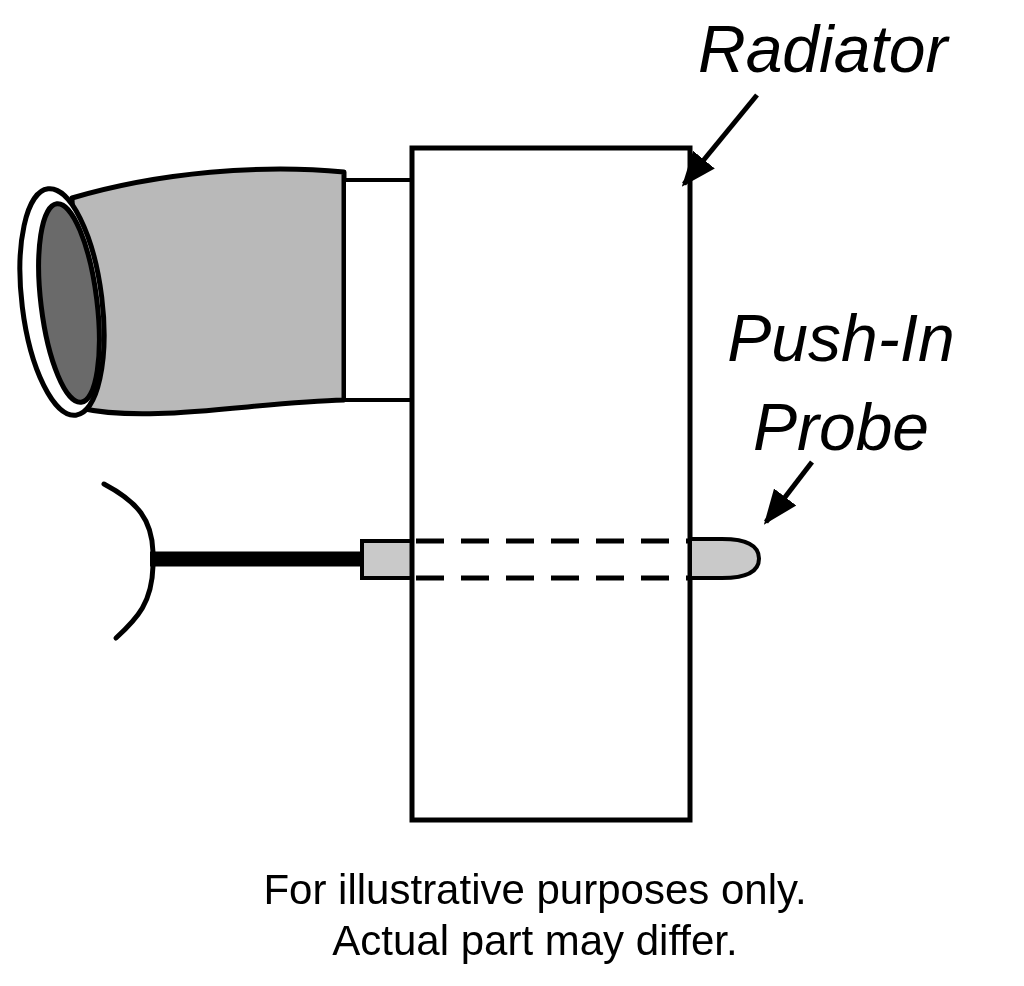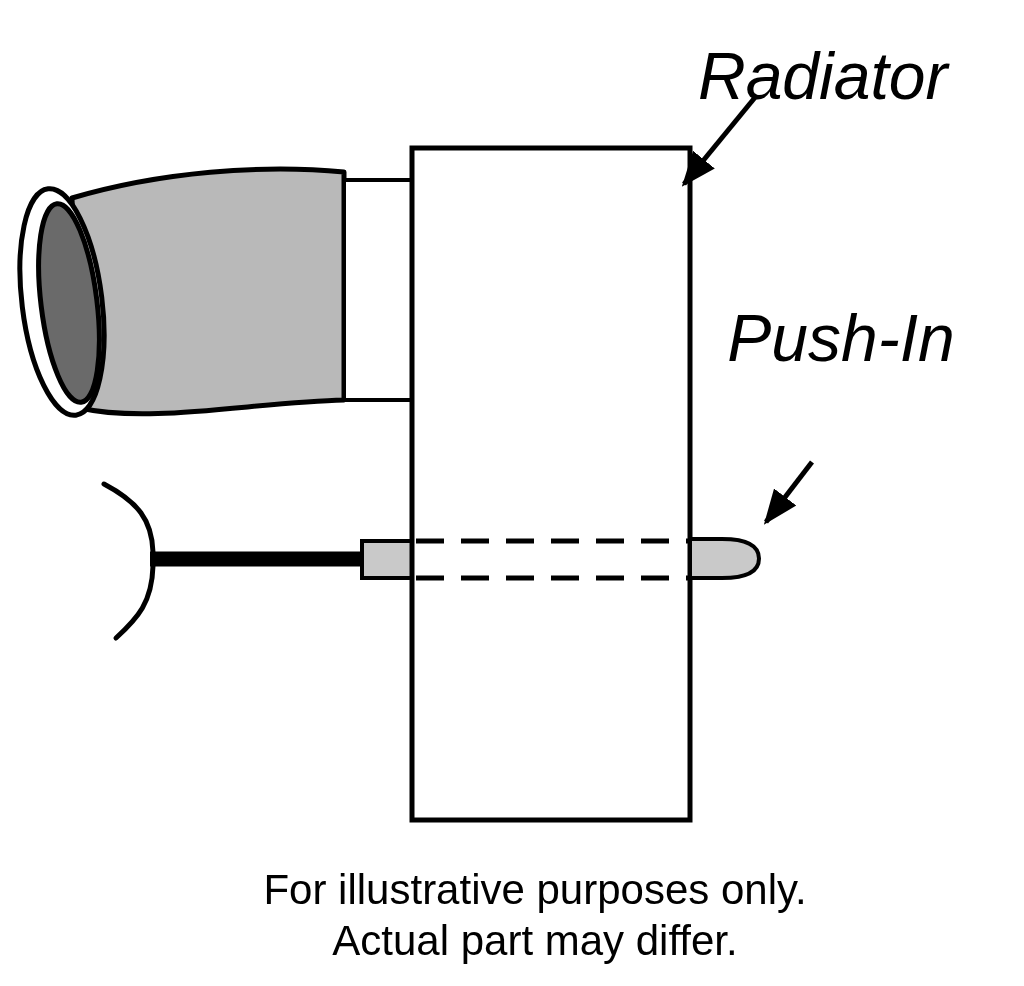--- a/index.html
+++ b/index.html
@@ -24,21 +24,20 @@
     position: absolute;
     font-style: italic;
     color: #000000;
     white-space: nowrap;
   }
   .label-radiator {
     top: 16px;
     left: 698px;
     font-size: 66px;
     line-height: 1;
-    margin-top: 27px;
   }
   .label-probe {
     top: 294px;
     left: 695px;
     width: 292px;
     text-align: center;
     font-size: 66px;
     line-height: 1.35;
     white-space: normal;
   }
@@ -99,20 +98,21 @@
 
     <line x1="757" y1="95" x2="684" y2="184" stroke="#000000" stroke-width="5" marker-end="url(#arrowhead)"></line>
 
     <line x1="812" y1="462" x2="766" y2="522" stroke="#000000" stroke-width="5" marker-end="url(#arrowhead)"></line>
   </svg>
 
   <div class="label label-radiator">Radiator</div>
 
   <div class="label label-probe">
     <div>Push-In</div>
+    <div>Probe</div>
   </div>
 
   <div class="caption">
     <div>For illustrative purposes only.</div>
     <div>Actual part may differ.</div>
   </div>
 
 </div>
 
 </body></html>

